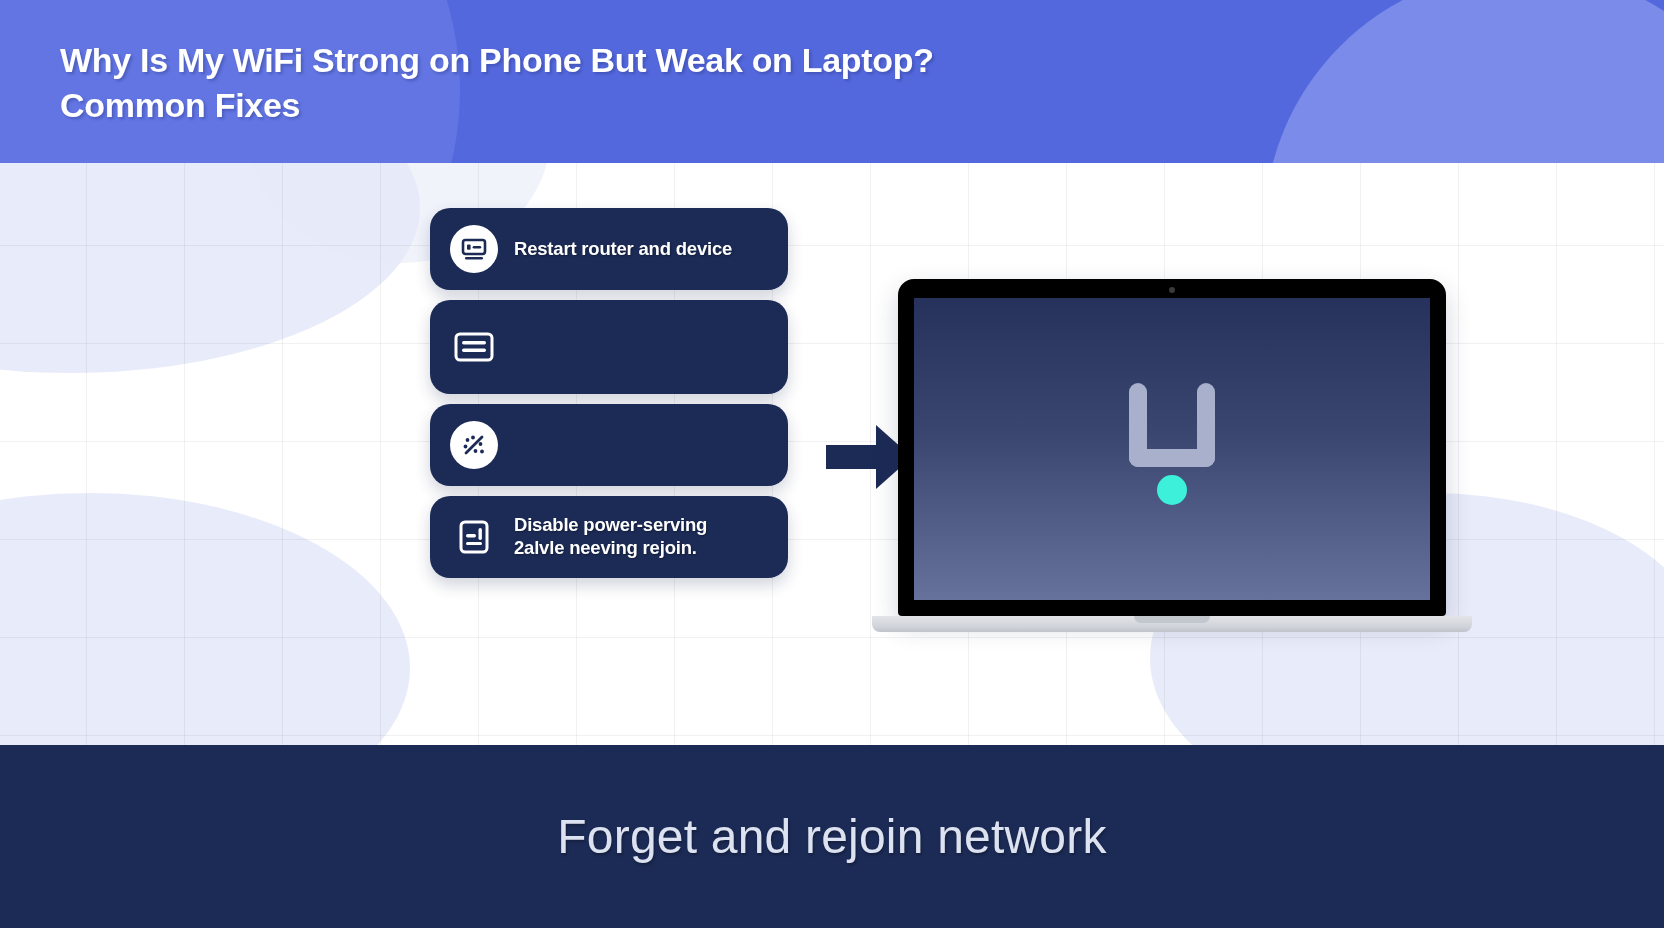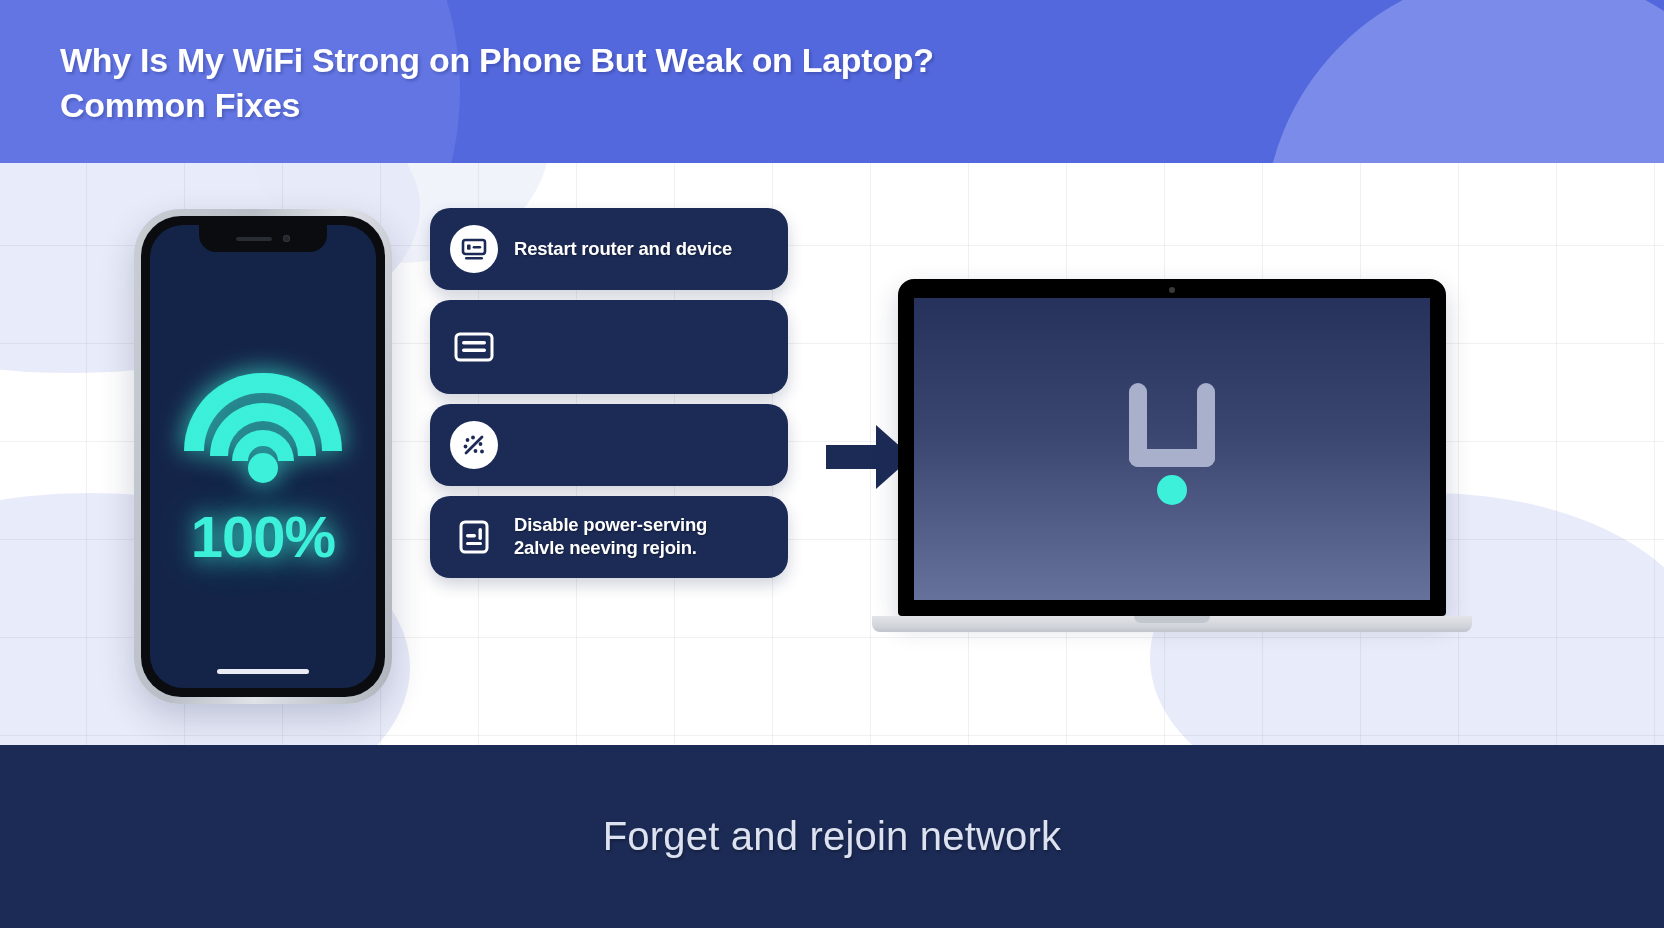--- a/index.html
+++ b/index.html
@@ -287,21 +287,21 @@
     left:0; top:745px;
     width:1664px; height:183px;
     background:#1c2b56;
     display:flex;
     align-items:center;
     justify-content:center;
     z-index:5;
   }
   .footer-text {
     color:#dde2f0;
-    font-size:40px;
+    font-size:48px;
     letter-spacing:.2px;
     text-shadow:1px 2px 3px rgba(0,0,0,.3);
   }
 </style>
 </head>
 <body>
 
 <div id="canvas">
 
   <div class="body-area">
@@ -312,38 +312,20 @@
     <div class="grid-overlay"></div>
   </div>
 
   <div class="header">
     <div class="header-blob-left"></div>
     <div class="header-blob-right"></div>
     <div class="header-title">Why Is My WiFi Strong on Phone But Weak on Laptop?
 Common Fixes</div>
   </div>
 
-  <div class="phone">
-    <div class="phone-inner">
-      <div class="phone-screen">
-        <div class="notch">
-          <div class="speaker"></div>
-          <div class="cam"></div>
-        </div>
-        <div class="wifi-strong">
-          <div class="arc arc1"></div>
-          <div class="arc arc2"></div>
-          <div class="arc arc3"></div>
-          <div class="dot wdot"></div>
-        </div>
-        <div class="wifi-percent">100%</div>
-        <div class="home-bar"></div>
-      </div>
-    </div>
-  </div>
 
   <div class="steps">
 
     <div class="step">
       <div class="step-icon circle">
         <svg width="30" height="30" viewBox="0 0 30 30">
           <rect x="4" y="6" width="22" height="14" rx="2.4" fill="none" stroke="#1c2b56" stroke-width="2.6"></rect>
           <rect x="8" y="10.5" width="3.6" height="5.2" rx="1" fill="#1c2b56"></rect>
           <rect x="13.6" y="12" width="8.6" height="2.6" rx="1.3" fill="#1c2b56"></rect>
           <rect x="6" y="23" width="18" height="2.6" rx="1.3" fill="#1c2b56"></rect>

